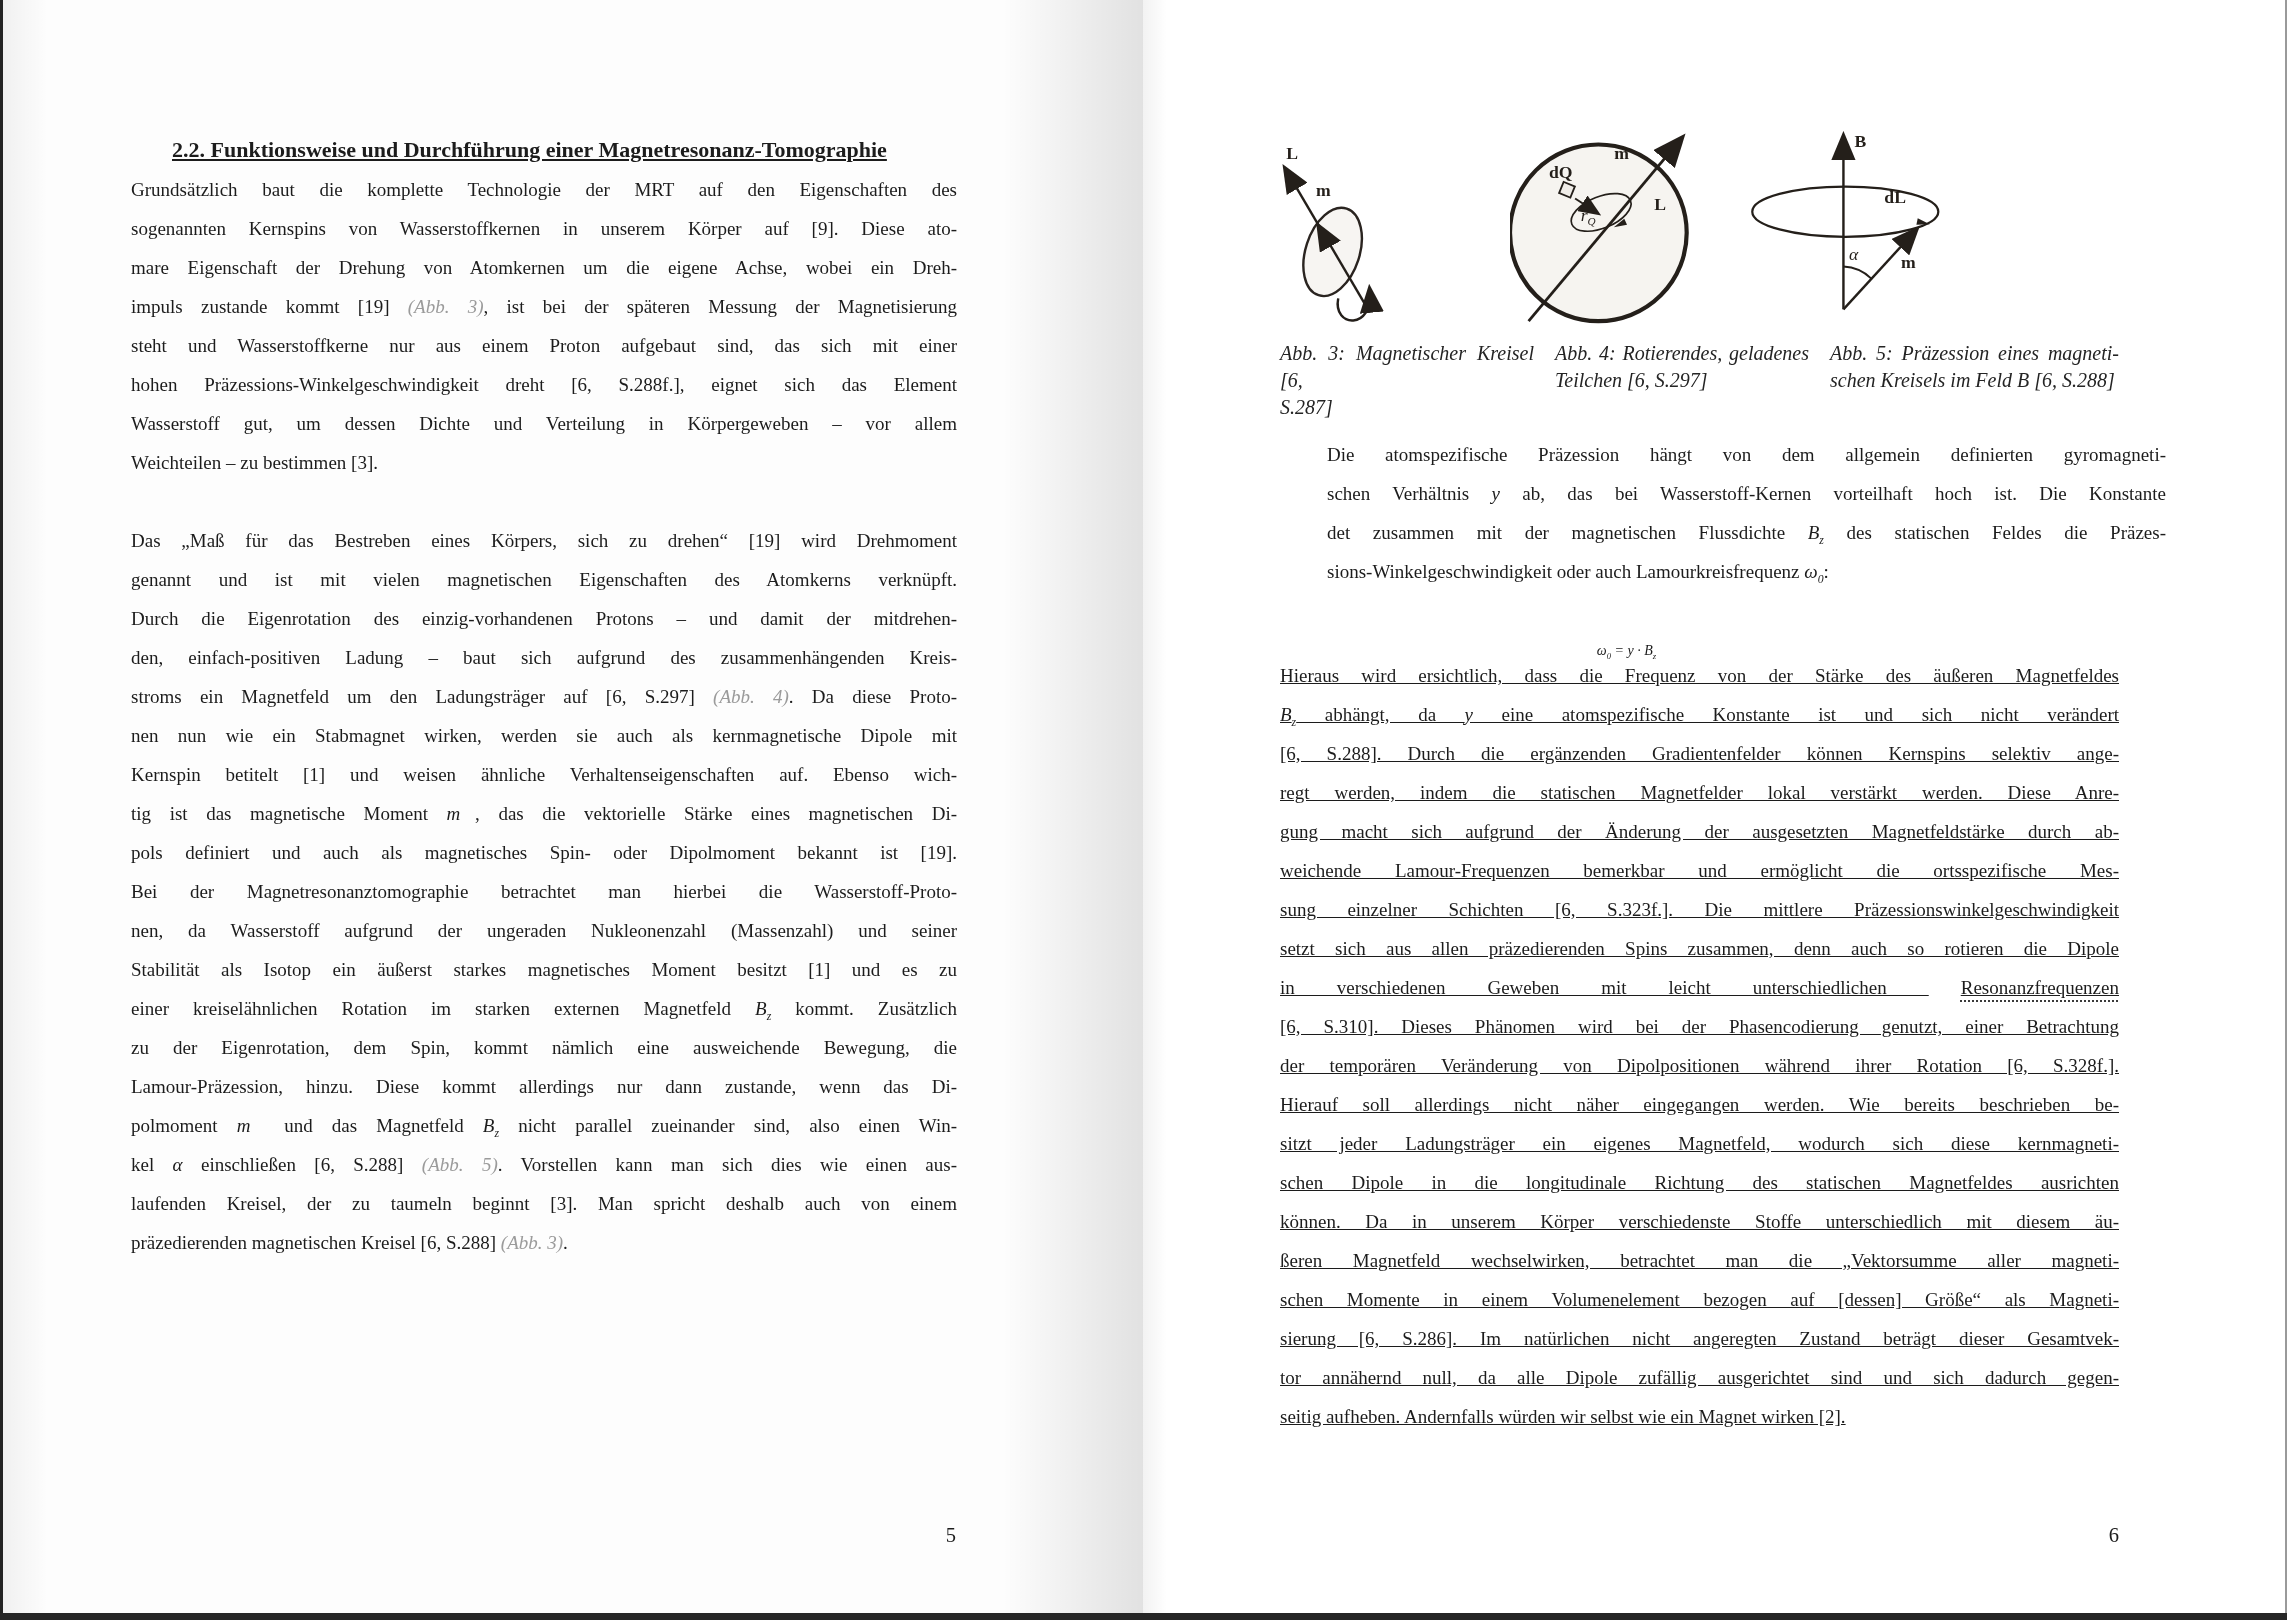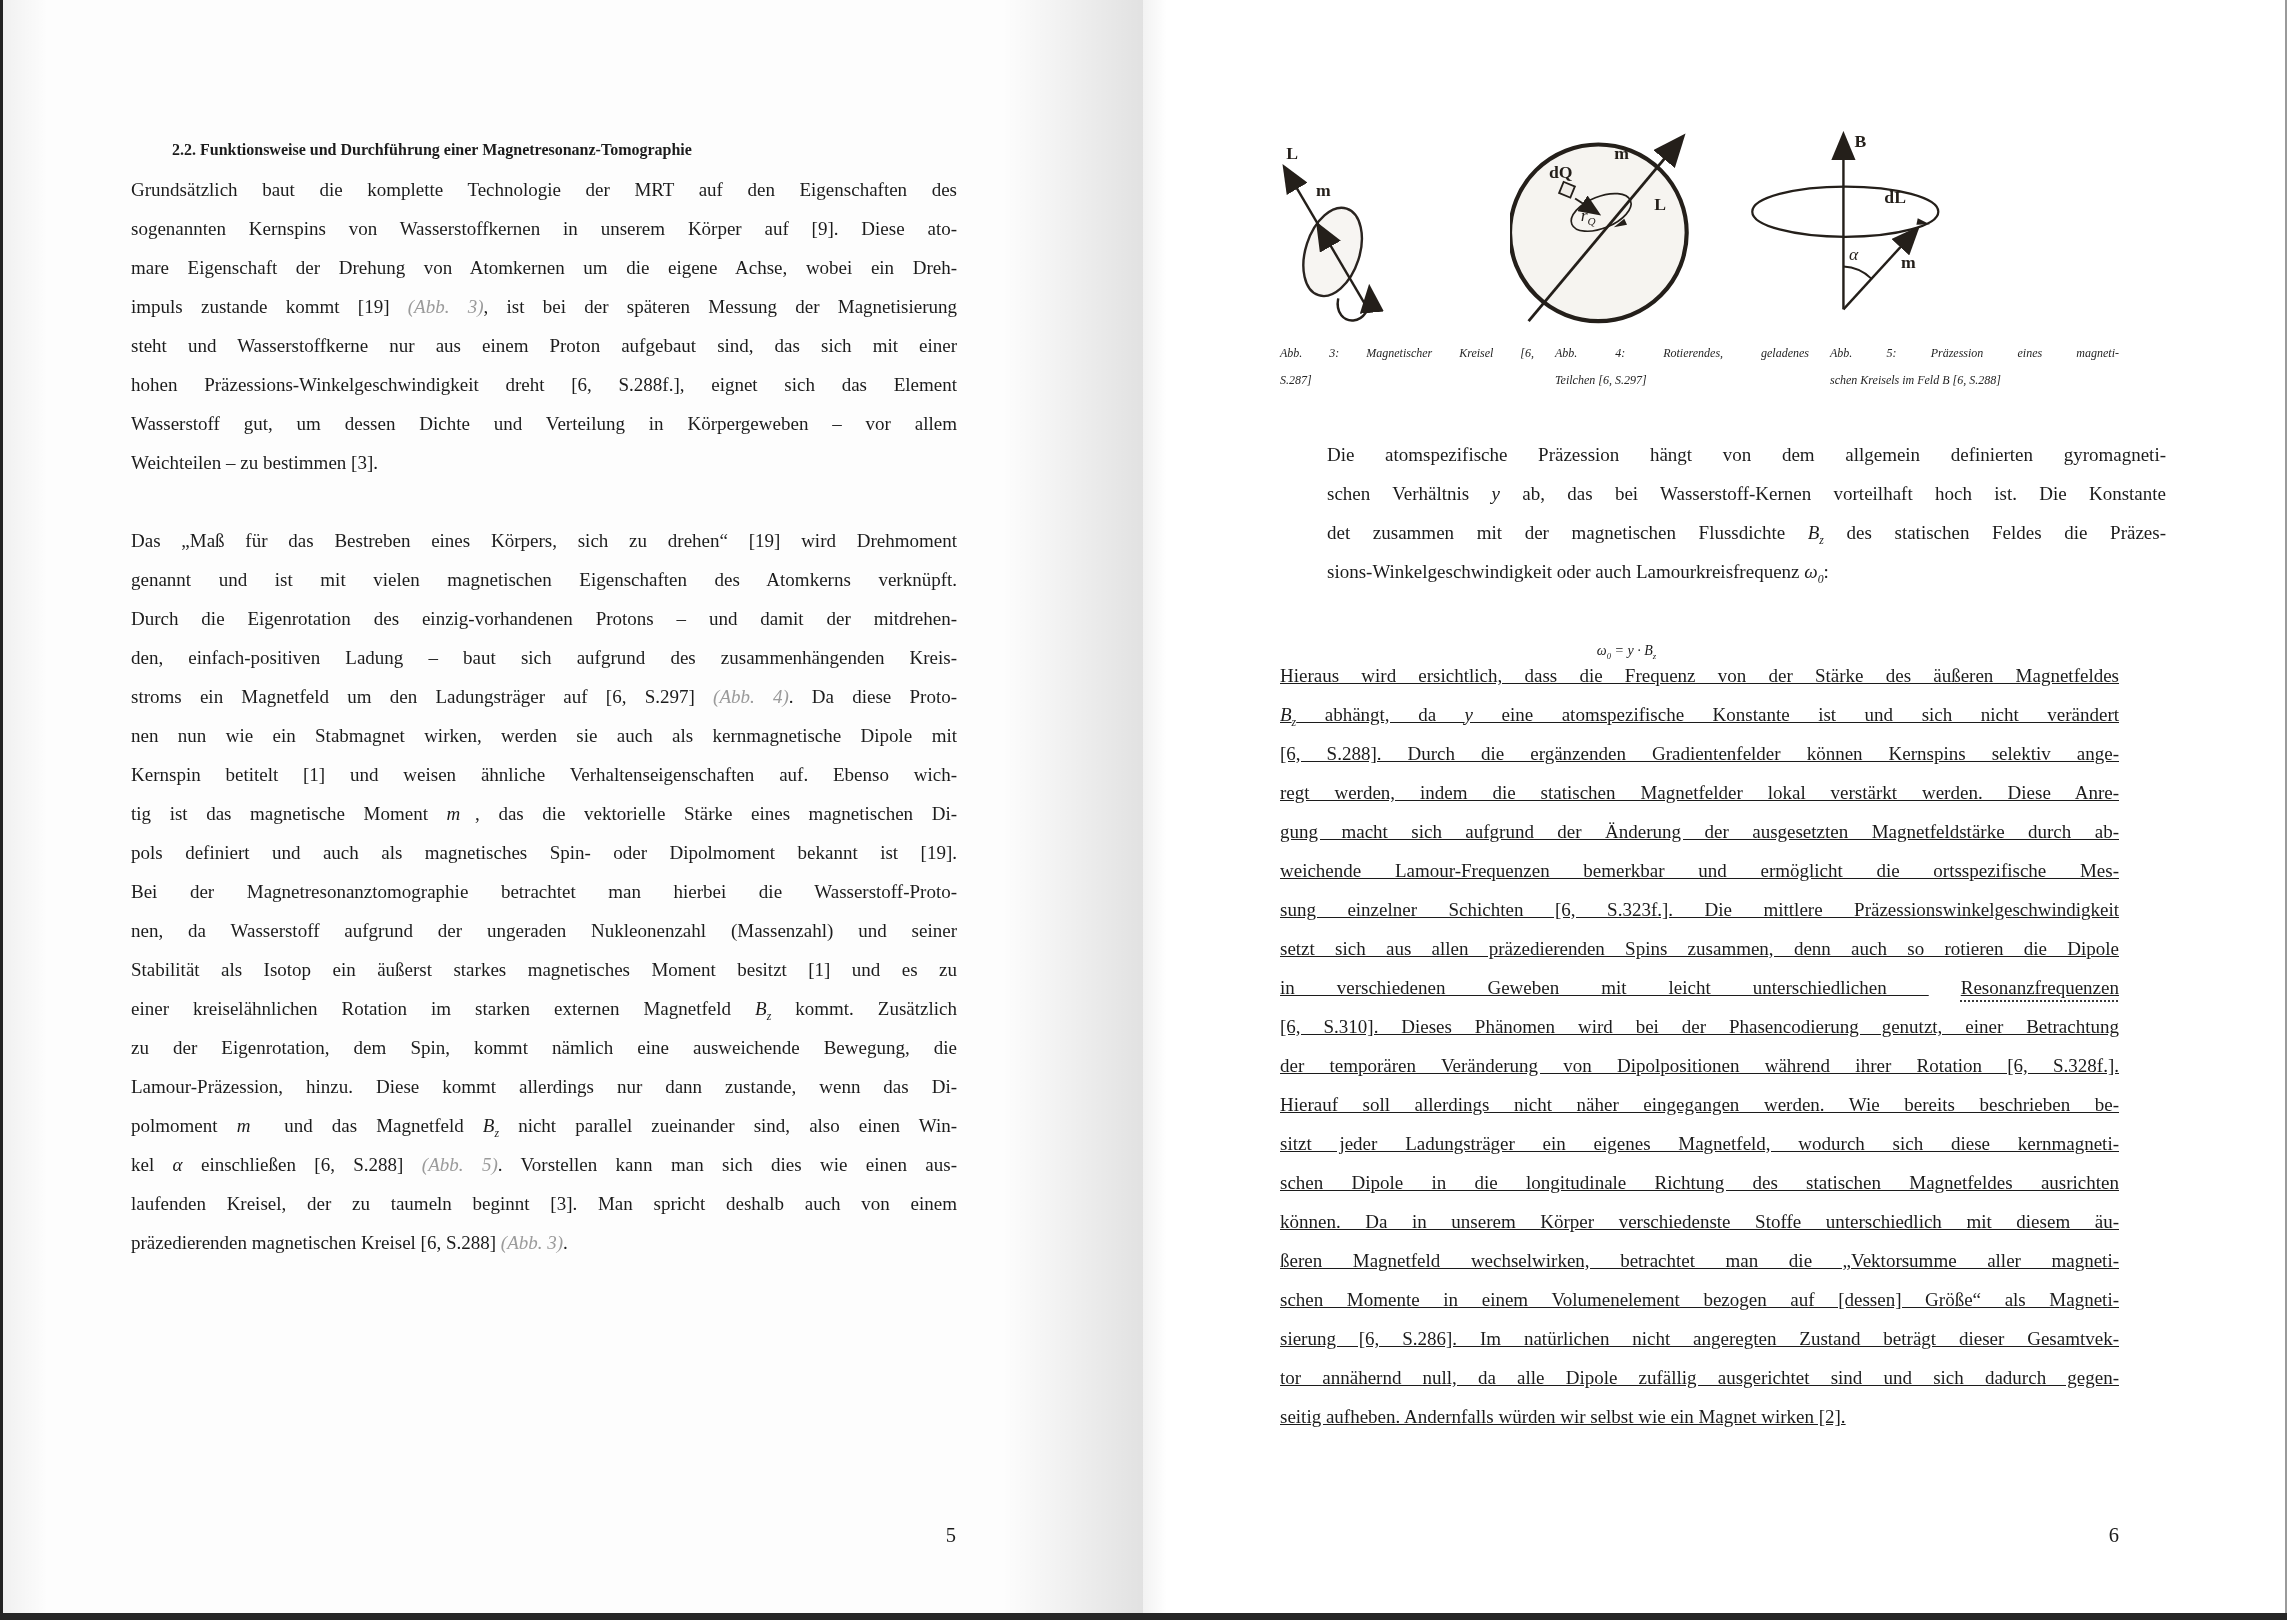--- a/index.html
+++ b/index.html
@@ -15,42 +15,42 @@
   .edge-bottom{position:absolute;left:0;top:1613px;width:2288px;height:7.5px;background:#262626;}
   .edge-right{position:absolute;left:2285px;top:0;width:2.8px;height:1620px;background:#9a9a9a;}
   .gutter-shadow{position:absolute;left:1002px;top:0;width:141px;height:1613px;
     background:linear-gradient(to right,rgba(0,0,0,0) 0%,rgba(0,0,0,0.11) 100%);}
   .gutter-right-shadow{position:absolute;left:1143px;top:0;width:24px;height:1613px;
     background:linear-gradient(to right,rgba(0,0,0,0.05),rgba(0,0,0,0));}
   .left-edge-shade{position:absolute;left:2.8px;top:0;width:45px;height:1613px;
     background:linear-gradient(to right,rgba(0,0,0,0.05),rgba(0,0,0,0));}
 
   .heading{position:absolute;left:172px;top:130px;width:839px;height:39px;line-height:39px;
-    font-size:16px;font-weight:bold;white-space:nowrap;}
+    font-size:22px;font-weight:bold;white-space:nowrap;text-decoration:underline;}
 
   .textblock{position:absolute;}
   .lp-body{left:131px;top:170px;width:826px;}
   .rp-body1{left:1280px;top:435px;width:839px;margin-left:47px;}
   .rp-body2{left:1280px;top:656px;width:839px;text-decoration:underline;}
 
   .tline{height:39px;line-height:39px;font-size:19px;text-align:justify;text-align-last:justify;
     white-space:normal;overflow:visible;}
   .tline.plast{text-align-last:left;}
   .spacer{height:39px;}
 
   em{font-style:italic;}
   sub{font-size:0.62em;line-height:0;}
   .ref{color:#9b9b9b;font-style:italic;}
   .spell{text-decoration:underline dotted #3a3a3a;text-decoration-thickness:1.9px;text-underline-offset:5.6px;margin-left:32px;}
 
   .formula{position:absolute;left:1280px;top:631px;width:839px;height:39px;line-height:39px;
     text-align:center;font-size:14px;}
   .formula .fshift{position:relative;left:-73px;}
 
-  .cap{position:absolute;top:340px;font-style:italic;font-size:12px;line-height:27px;color:#242424;}
+  .cap{position:absolute;top:340px;font-style:italic;font-size:20px;line-height:27px;color:#242424;}
   .cap .cl{text-align:justify;text-align-last:justify;}
   .cap .cl.clast{text-align-last:left;}
   .cap1{left:1280px;width:254px;}
   .cap2{left:1555px;width:254px;}
   .cap3{left:1830px;width:289px;}
 
   .fig{position:absolute;}
   .fig svg{display:block;}
   .fig3{left:1275px;top:131px;}
   .fig4{left:1510px;top:124px;}

